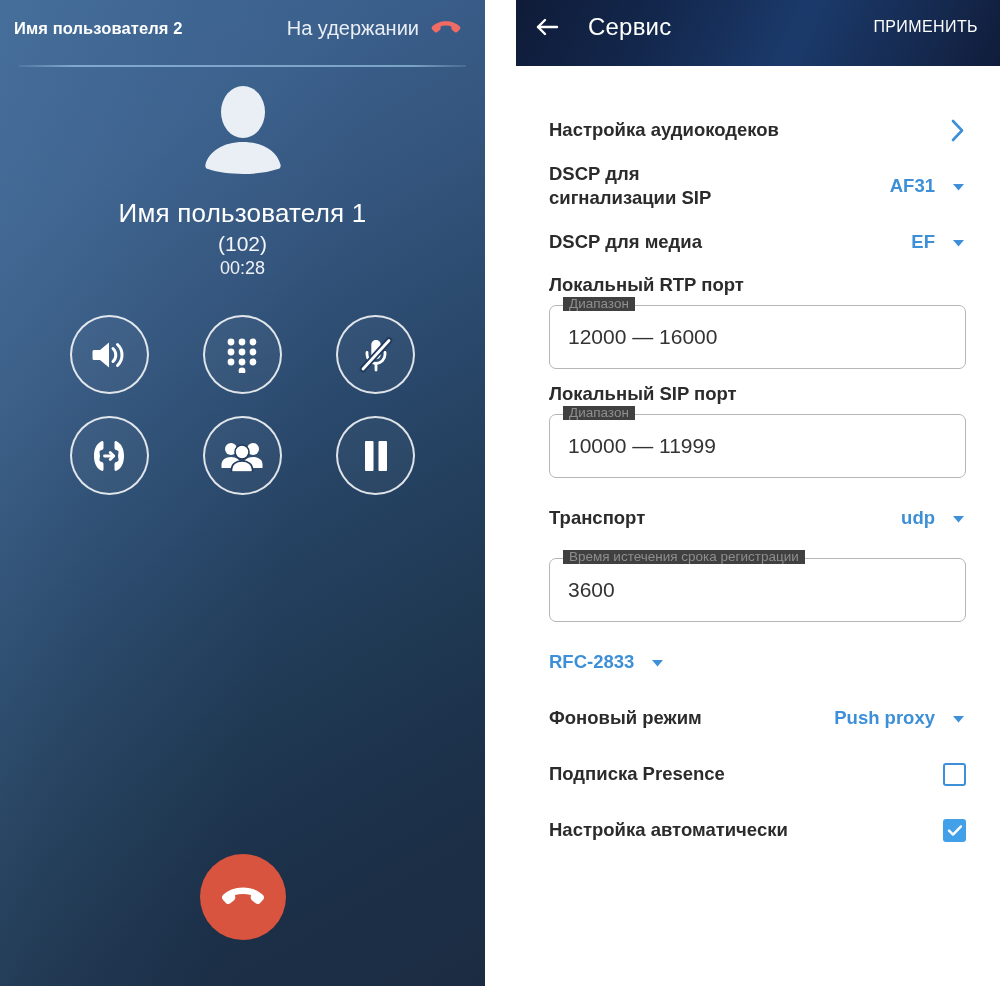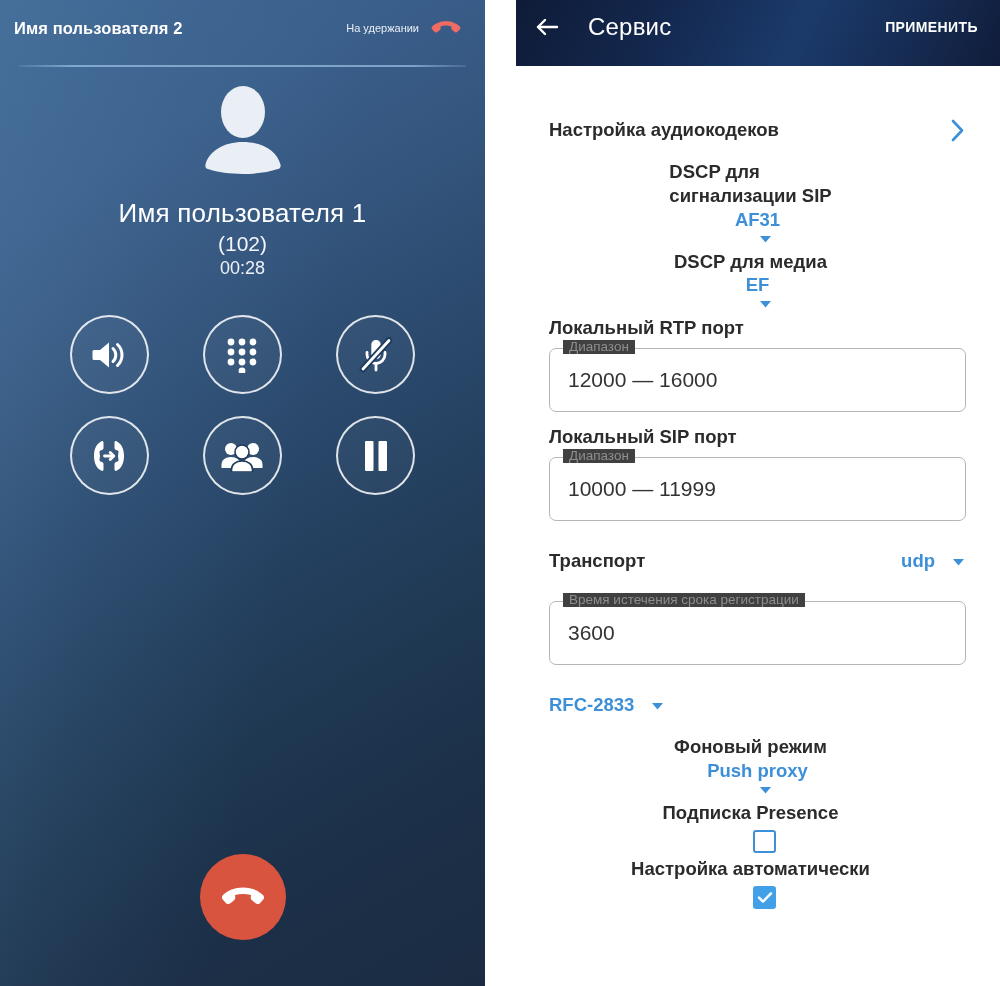--- a/index.html
+++ b/index.html
@@ -40,21 +40,21 @@
     display: flex; align-items: center;
     padding: 0 22px 0 14px;
     gap: 10px;
   }
   .held-name {
     color: #ffffff; font-size: 16.5px; font-weight: bold;
     letter-spacing: 0.1px; white-space: nowrap;
   }
   .topbar-spacer { flex: 1 1 auto; }
   .held-status {
-    color: #e9eef5; font-size: 11px; font-weight: normal; white-space: nowrap; text-align: right;
+    color: #e9eef5; font-size: 20px; font-weight: normal; white-space: nowrap; text-align: right;
   }
   .held-hangup { width: 34px; height: 22px; display: block; }
   .topbar-rule {
     position: absolute; z-index: 3;
     left: 19px; right: 19px; top: 65px; height: 1.5px;
     background: linear-gradient(90deg, rgba(150,185,220,0.15) 0%, rgba(150,190,225,0.75) 12%, rgba(150,190,225,0.72) 88%, rgba(150,185,220,0.18) 100%);
   }
 
   .callee-block {
     position: relative; z-index: 3;
@@ -114,35 +114,35 @@
     display: flex; align-items: center;
     padding: 0 22px 12px 18px;
   }
   .back-arrow { width: 26px; height: 26px; display: block; flex: 0 0 auto; }
   .settings-title {
     color: #ffffff; font-size: 24px; font-weight: normal;
     margin-left: 28px; letter-spacing: 0.2px;
   }
   .apply-btn {
     margin-left: auto;
-    color: #ffffff; font-size: 14px; font-weight: bold;
+    color: #ffffff; font-size: 16px; font-weight: normal;
     letter-spacing: 0.4px; background: none; border: none;
     font-family: inherit; cursor: pointer;
   }
 
   .settings-body {
     position: absolute; top: 66px; left: 0; right: 0; bottom: 0;
     padding: 38px 34px 0 64px;
   }
 
   .srow {
     display: flex; align-items: center;
     min-height: 52px;
   }
-  .srow + .srow { margin-top: 4px; flex-direction: column; }
+  .srow + .srow { margin-top: 4px; }
   .srow-label {
     color: #2b2b2b; font-size: 18.5px; font-weight: bold;
     line-height: 1.32; flex: 1 1 auto; padding-right: 14px;
     white-space: pre-line;
   }
   .srow-value {
     color: #3d90d7; font-size: 18.5px; font-weight: bold;
     white-space: nowrap; text-align: right;
   }
   .caret {

